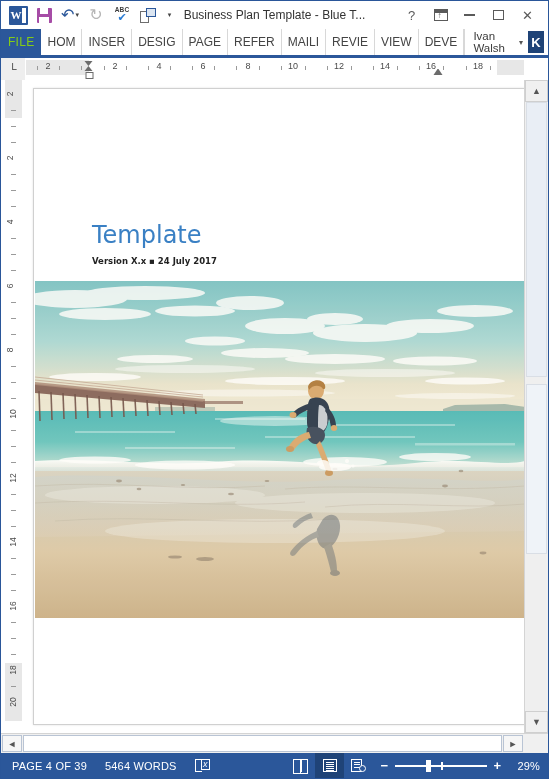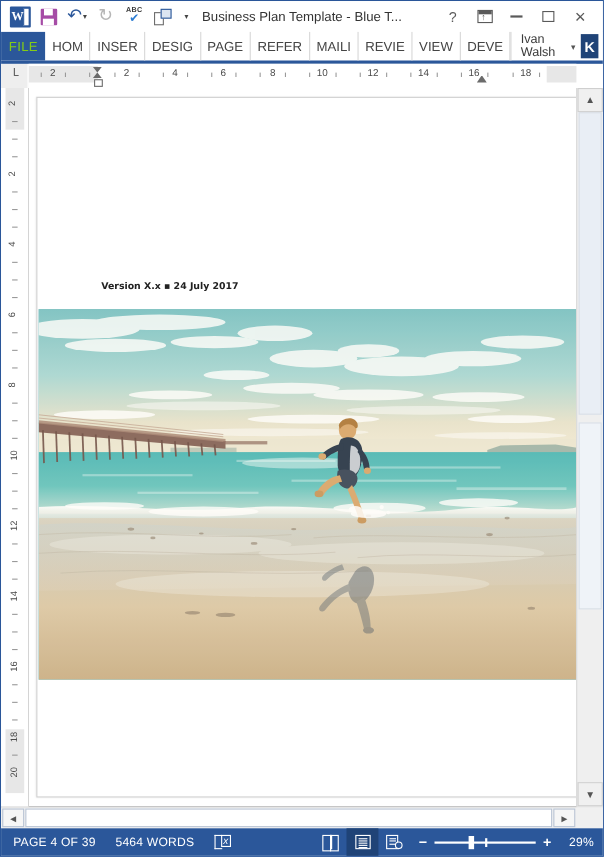--- a/index.html
+++ b/index.html
@@ -524,20 +524,21 @@
       <div class="vr-tick" style="top:574px;"></div>
       <div class="vr-num" style="top:590px;">18</div>
       <div class="vr-tick" style="top:606px;"></div>
       <div class="vr-num" style="top:622px;">20</div>
     </div>
 
     <div class="docarea">
       <div class="docarea-inner"></div>
 
       <div class="page">
+        <div class="doc-subtitle">Template</div>
         <div class="doc-version">Version X.x ▪ 24 July 2017</div>
 
         <div class="photo">
           <svg viewBox="0 0 490 337" preserveAspectRatio="none">
             <defs>
               <linearGradient id="sky" x1="0" y1="0" x2="0" y2="1">
                 <stop offset="0%" stop-color="#7cc3c6"></stop>
                 <stop offset="45%" stop-color="#a9d8d6"></stop>
                 <stop offset="78%" stop-color="#e8e4cf"></stop>
                 <stop offset="100%" stop-color="#f3ecd9"></stop>

